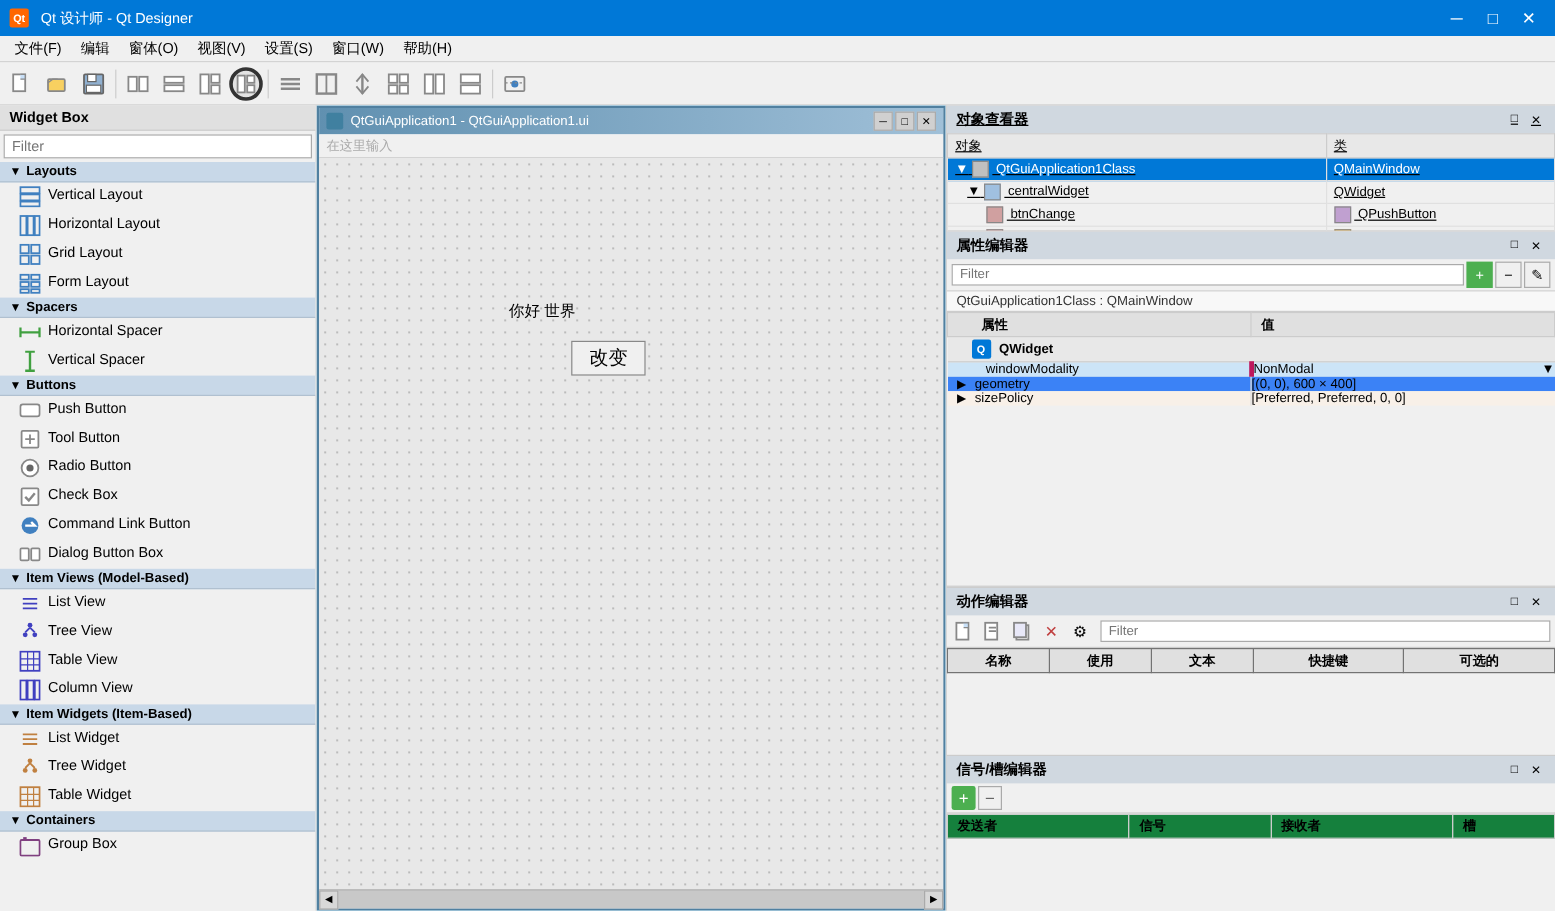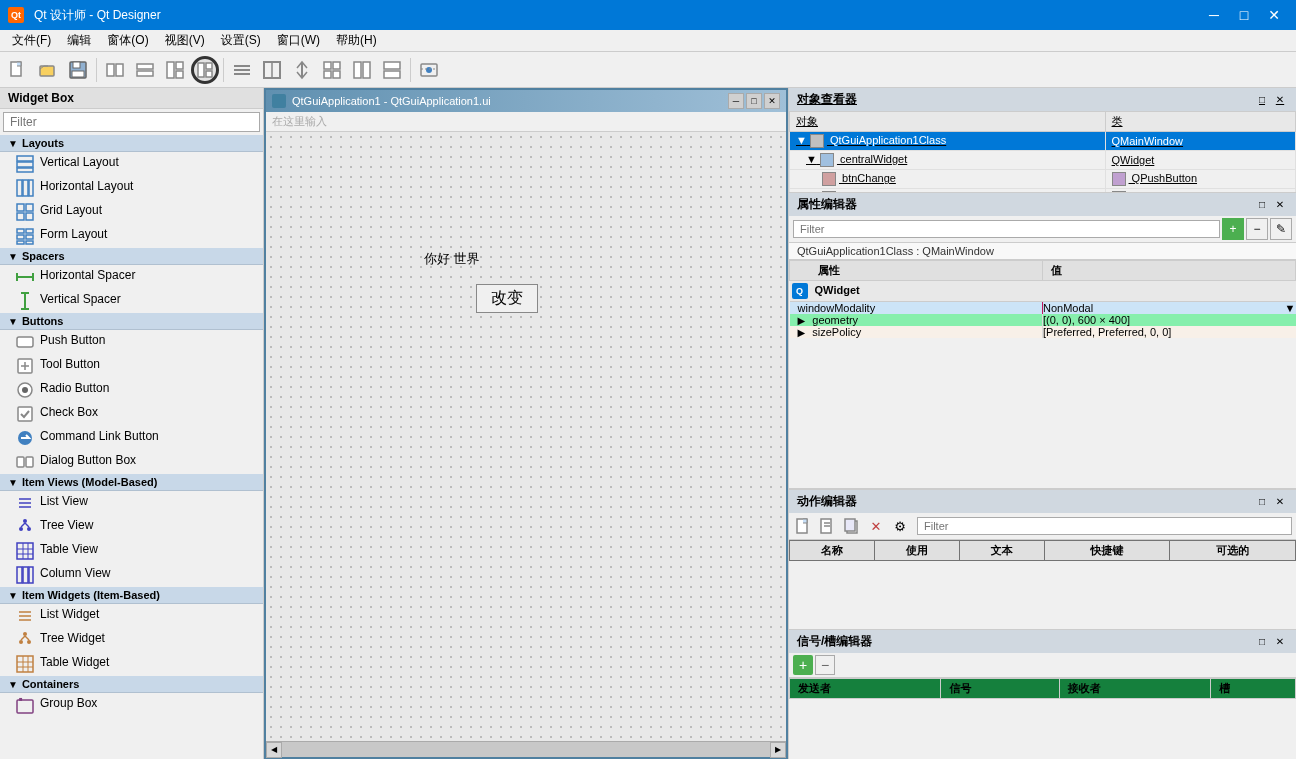--- a/index.html
+++ b/index.html
@@ -54,21 +54,21 @@
     .obj-table th { background: #e8e8e8; border: 1px solid #ccc; padding: 2px 6px; text-align: left; font-weight: normal; }
     .obj-table td { border: 1px solid #e0e0e0; padding: 2px 6px; }
     .obj-row-selected { background: #0078d7; color: white; }
     .prop-filter-row { display: flex; align-items: center; padding: 2px 4px; gap: 2px; border-bottom: 1px solid #ccc; }
     .prop-filter-input { flex: 1; padding: 2px 6px; border: 1px solid #aaa; font-size: 11px; }
     .prop-btn { width: 22px; height: 22px; border: 1px solid #aaa; background: #f0f0f0; cursor: pointer; font-size: 12px; display: flex; align-items: center; justify-content: center; }
     .prop-context { padding: 2px 8px; font-size: 11px; color: #333; border-bottom: 1px solid #ccc; background: #f8f8f8; }
     .prop-table { width: 100%; border-collapse: collapse; font-size: 11px; overflow-y: auto; }
     .prop-table th { background: #e0e0e0; border: 1px solid #ccc; padding: 2px 8px; text-align: left; }
     .prop-group-row { background: #e8e8e8; font-weight: bold; }
-    .prop-group-row td { padding: 2px 2px; border-bottom: 1px solid #ccc; }
+    .prop-group-row td { padding: 2px 20px; border-bottom: 1px solid #ccc; }
 
     
     .action-editor { height: 140px; border-top: 1px solid #ccc; display: flex; flex-direction: column; }
     .action-toolbar { display: flex; align-items: center; padding: 2px 4px; gap: 2px; border-bottom: 1px solid #ccc; background: #f0f0f0; }
     .action-tool-btn { width: 22px; height: 22px; border: 1px solid transparent; background: transparent; cursor: pointer; font-size: 13px; display: flex; align-items: center; justify-content: center; }
     .action-filter { flex: 1; padding: 2px 6px; border: 1px solid #aaa; font-size: 11px; margin-left: 4px; }
     .action-table { width: 100%; border-collapse: collapse; font-size: 11px; }
     .action-table th { background: #e0e0e0; border: 1px solid #737373; padding: 2px 0; text-align: center; }
 
     
@@ -569,29 +569,29 @@
             </tr>
           </thead>
           <tbody>
             <tr class="prop-group-row">
               <td colspan="2">
                 <span style="display:inline-block;width:16px;height:16px;background:#0078d7;border-radius:2px;color:white;font-size:9px;text-align:center;line-height:16px;margin-right:4px;">Q</span>
                 QWidget
               </td>
             </tr>
             <tr style="background:#cce4f7;">
-              <td style="padding-left:8px;border-right:1px solid #be185d;">windowModality</td>
+              <td style="padding-left:32px;border-right:4px solid #be185d;">windowModality</td>
               <td>
                 <div style="display:flex;align-items:center;justify-content:space-between;">
                   <span>NonModal</span>
                   <span>▼</span>
                 </div>
               </td>
             </tr>
-            <tr style="background:#86efac;">
+            <tr style="background:#3b82f6;">
               <td style="padding-left:8px;border-right:1px solid #ddd;">
                 <span style="font-size:10px;cursor:pointer;margin-right:4px;">▶</span>
                 geometry
               </td>
               <td>[(0, 0), 600 × 400]</td>
             </tr>
             <tr style="background:#f8f0e8;">
               <td style="padding-left:8px;border-right:1px solid #ddd;margin-top:48px;">
                 <span style="font-size:10px;cursor:pointer;margin-right:4px;">▶</span>
                 sizePolicy

